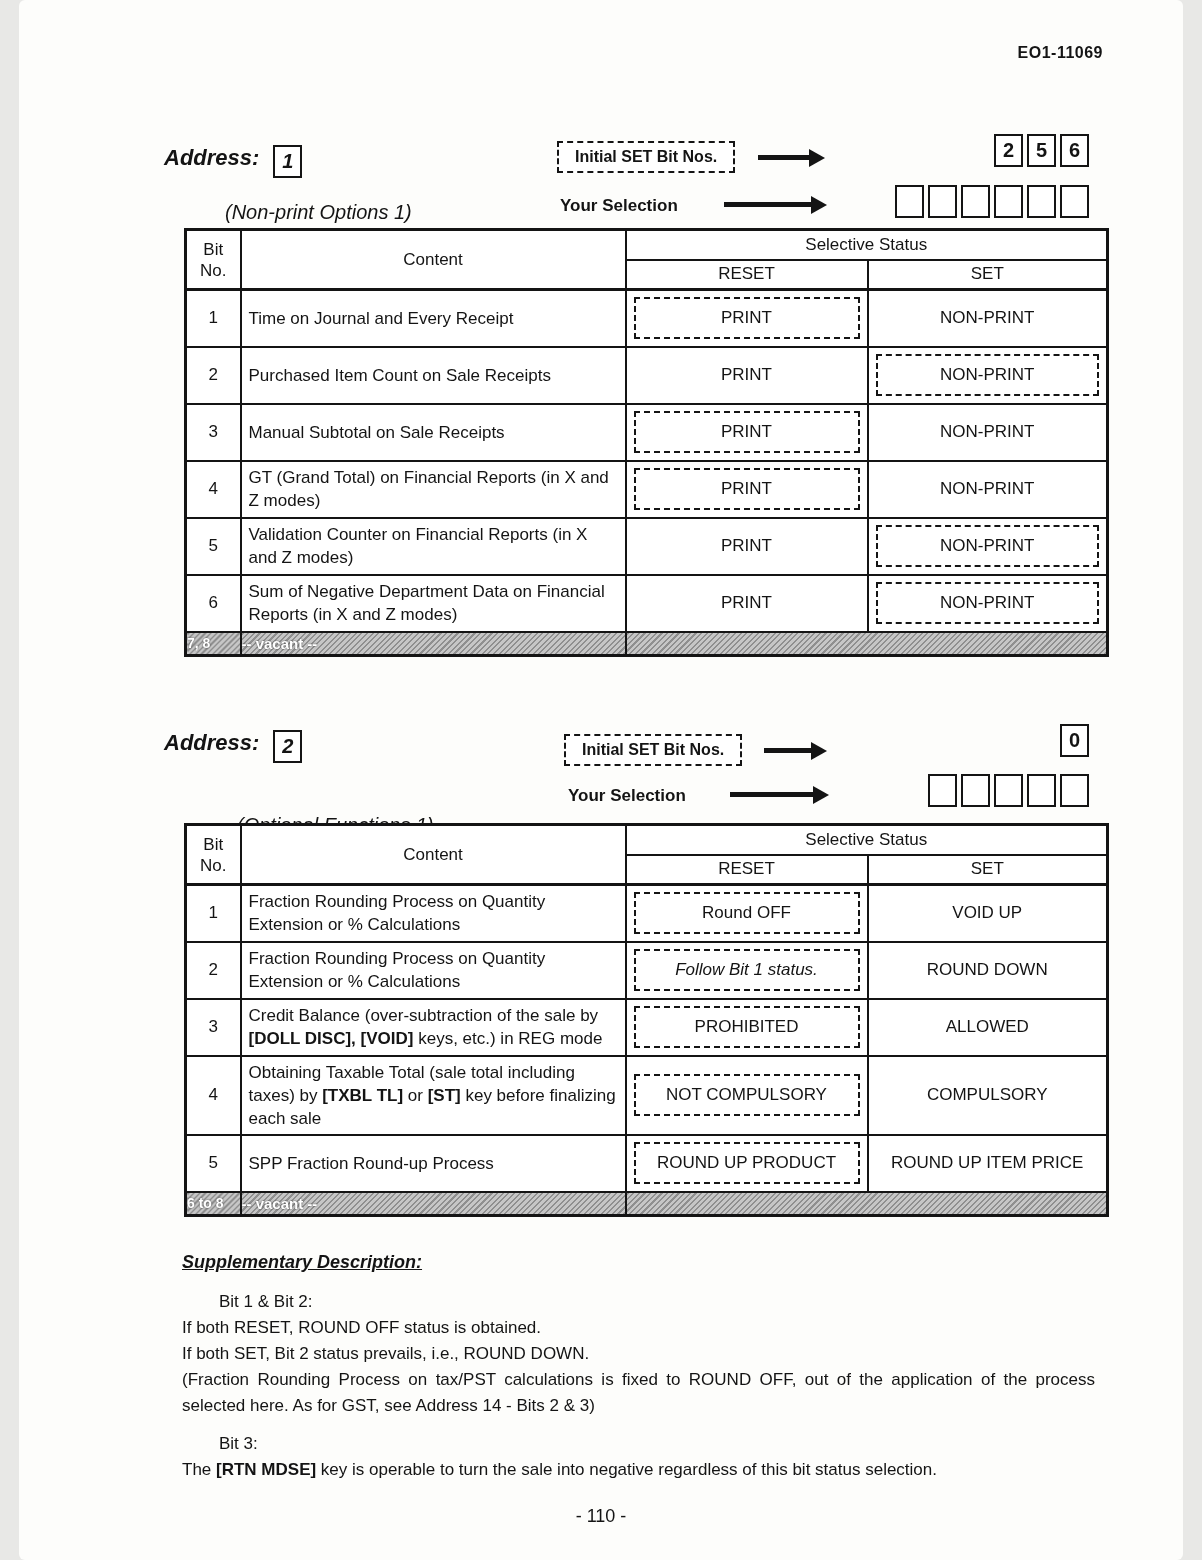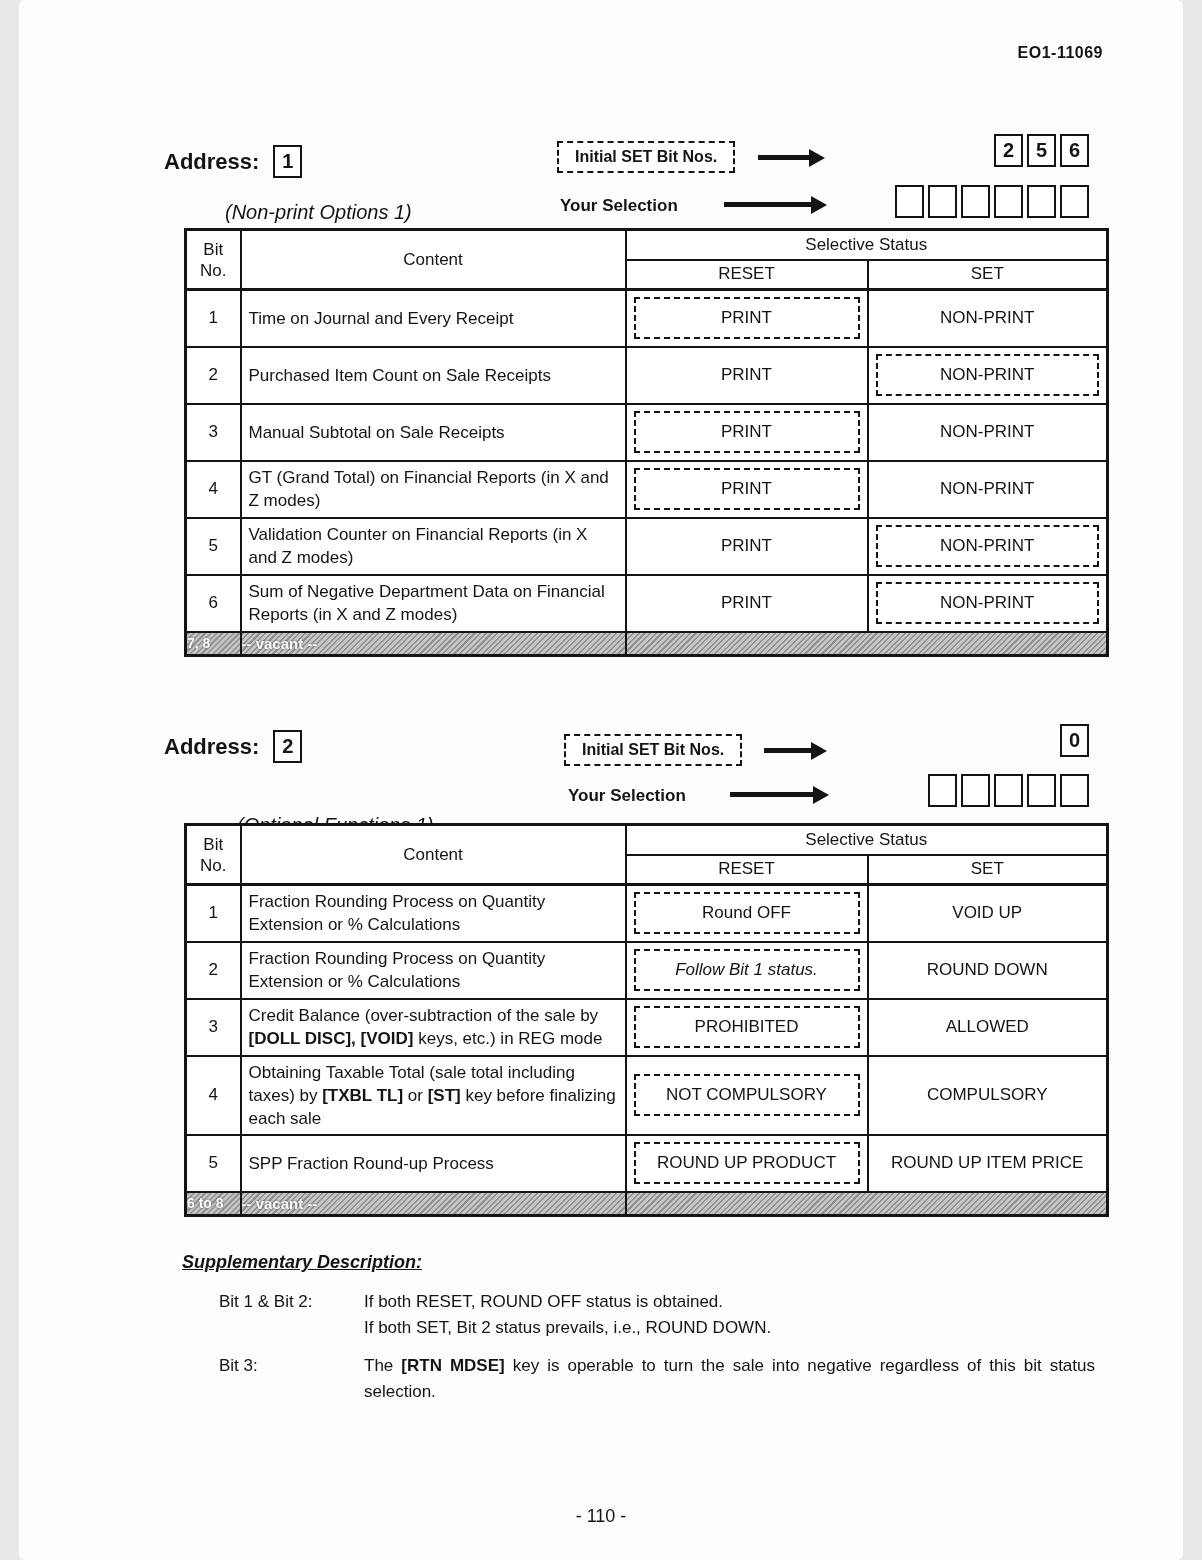--- a/index.html
+++ b/index.html
@@ -6,21 +6,21 @@
   html,body { background:#e8e8e6; }
   body { font-family:"Liberation Sans", sans-serif; color:#141414; }
   .page { position:relative; width:1164px; height:1560px; background:#fdfdfb; overflow:hidden; margin:0 auto;border-radius:6px; }
 
   .doc-number { position:absolute; top:44px; right:80px; font-size:16px; font-weight:bold; letter-spacing:0.5px; }
 
   .addr-section { position:absolute; left:145px; width:930px; }
   .section1 { top:131px; height:545px; }
   .section2 { top:716px; height:525px; }
 
-  .address-line { position:absolute; top:14px; left:0; display:flex; align-items:center; gap:14px; font-size:22px; font-weight:bold; }
+  .address-line { position:absolute; top:14px; left:0; display:flex; gap:14px; font-size:22px; font-weight:bold;font-style:italic; }
   .addr-box { display:inline-flex; align-items:center; justify-content:center; width:29px; height:33px; border:2px solid #141414; font-size:20px; font-weight:bold; background:#fff; }
   .subtitle { position:absolute; top:70px; left:61px; font-style:italic; font-size:20px; }
   .section2 .subtitle { left:73px;margin-top:28px; }
 
   .initial-label { position:absolute; top:10px; left:393px; border:2px dashed #141414; padding:5px 16px; font-size:16px; font-weight:bold; background:#fff; }
   .section2 .initial-label { left:400px; top:18px; }
   .your-selection { position:absolute; top:65px; left:396px; font-size:17px; font-weight:bold; }
   .section2 .your-selection { top:70px; left:404px; }
 
   .arrow { position:absolute; height:5px; background:#141414; }
@@ -57,21 +57,21 @@
              margin:6px 7px; border:2px dashed #141414; padding:0 4px; }
   .italic { font-style:italic; }
   .seg-b { font-weight:bold;text-align:center; }
 
   tr.vacant-row td { height:24px; background:repeating-linear-gradient(135deg,#8f8f8f 0 1.5px,#c6c6c6 1.5px 4px); 
                      color:#fff; font-weight:bold; font-size:14px; text-align:left; text-shadow:0 0 2px #444; }
   tr.vacant-row .vacant-label-cell { font-size:15px; }
 
   .supplementary { position:absolute; left:163px; top:1252px; width:915px; font-size:17px; }
   .supp-heading { display:inline-block; font-weight:bold; font-style:italic; text-decoration:underline; font-size:18px; margin-bottom:16px; }
-  .supp-item { display:flex; margin-bottom:12px; }
+  .supp-item { display:flex; margin-bottom:12px;flex-direction:column; }
   .supp-label { width:182px; padding-left:37px; flex:none; line-height:26px; }
   .supp-body { flex:1; line-height:26px; text-align:justify; padding-right:2px; }
   .supp-line { min-height:26px; }
 
   .page-number { position:absolute; top:1506px; left:0; width:100%; text-align:center; font-size:18px; }
 </style>
 </head>
 <body>
 
 <div class="page">
@@ -296,20 +296,21 @@
   </section>
 
   <div class="supplementary">
     <div class="supp-heading">Supplementary Description:</div>
     <div>
         <div class="supp-item">
           <div class="supp-label">Bit 1 &amp; Bit 2:</div>
           <div class="supp-body">
             <div class="supp-line"><span>If both RESET, ROUND OFF status is obtained.</span></div>
             <div class="supp-line"><span>If both SET, Bit 2 status prevails, i.e., ROUND DOWN.</span></div>
+            <div class="supp-line"><span>(Fraction Rounding Process on tax/PST calculations is fixed to ROUND OFF, out of the application of the process selected here.  As for GST, see Address 14 - Bits 2 &amp; 3)</span></div>
           </div>
         </div>
         <div class="supp-item">
           <div class="supp-label">Bit 3:</div>
           <div class="supp-body">
             <div class="supp-line"><span>The </span><span class="seg-b">[RTN MDSE]</span><span> key is operable to turn the sale into negative regardless of this bit status selection.</span></div>
           </div>
         </div>
       </div>
   </div>

